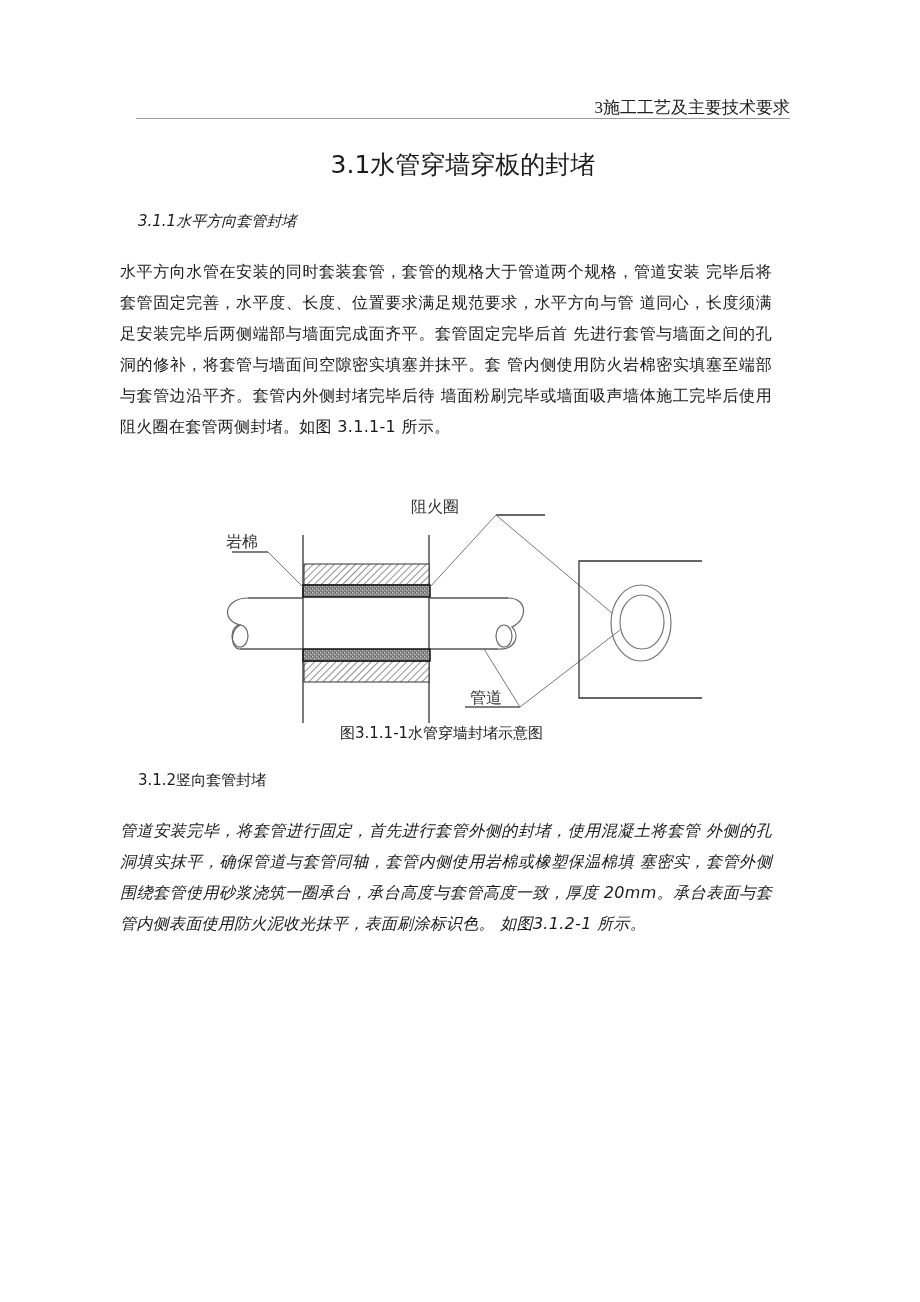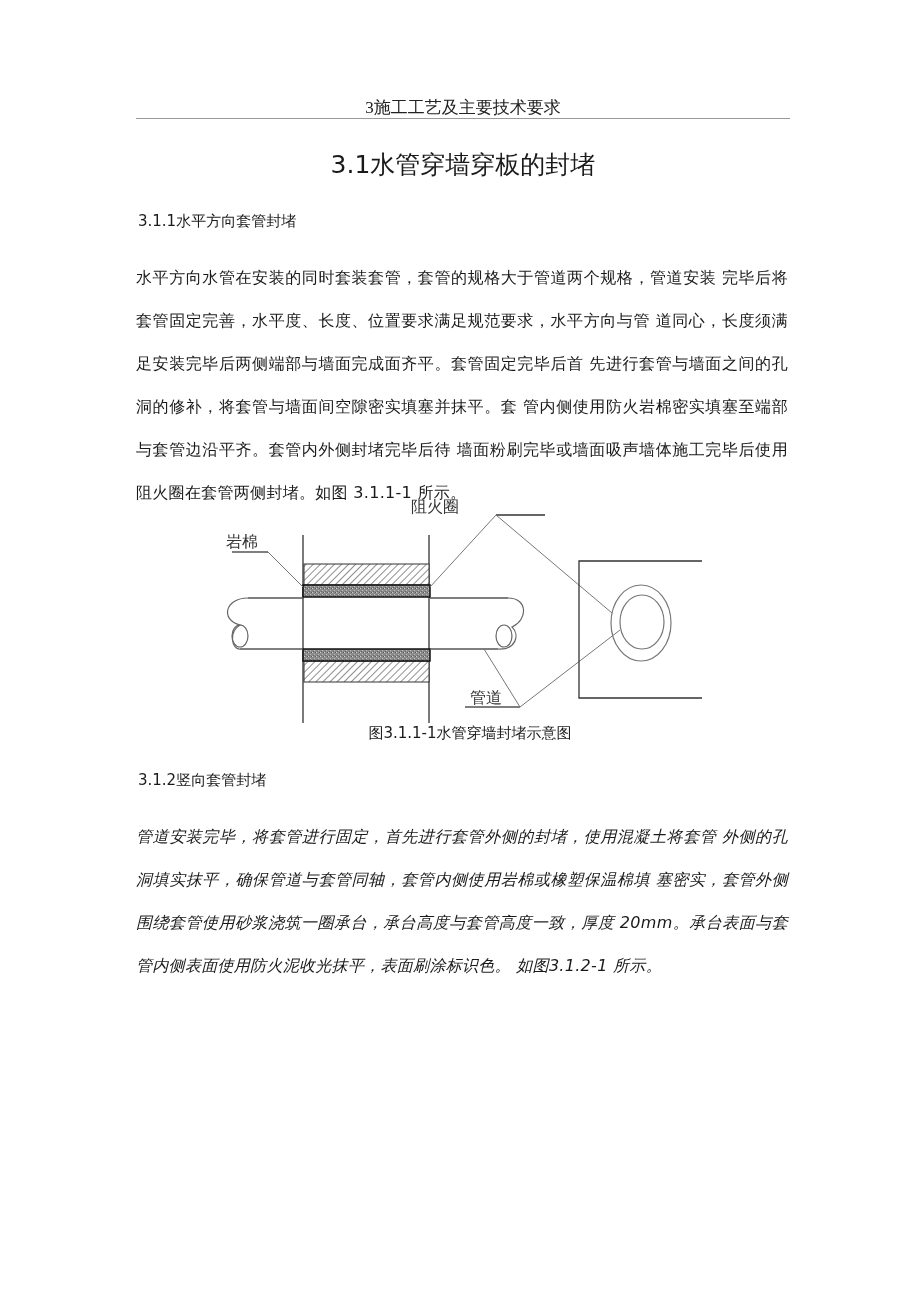--- a/index.html
+++ b/index.html
@@ -1,40 +1,40 @@
 <!DOCTYPE html>
 <html><head>
   <meta charset="utf-8">
   <style>
     html, body { margin: 0; padding: 0; background: #ffffff; }
     body { width: 920px; height: 1302px; position: relative; overflow: hidden;
            font-family: "DejaVu Sans", "Liberation Sans", sans-serif; color: #1a1a1a; }
-    .page-header { position: absolute; left: 136px; top: 96px; width: 654px; text-align: center;
+    .page-header { position: absolute; left: 136px; top: 96px; width: 654px; text-align: right;
                    font-family: "Liberation Serif", "DejaVu Serif", serif; font-size: 17px; color: #222; }
     .header-rule { position: absolute; left: 136px; top: 118px; width: 654px; height: 0;
                    border-top: 1px solid #9a9a9a; }
     .section-title { position: absolute; left: 136px; top: 148px; width: 654px; text-align: center;
                      font-size: 25px; color: #1a1a1a; }
     .subsection-title { position: absolute; left: 138px; font-size: 15px; color: #1a1a1a; }
-    .paragraph { position: absolute; left: 136px; width: 652px; font-size: 16px; line-height: 43px;
+    .paragraph { position: absolute; left: 120px; width: 652px; font-size: 16px; line-height: 31px;
                  color: #1a1a1a; text-align: justify; letter-spacing: 0.3px; margin: 0; }
     .figure { position: absolute; left: 200px; top: 488px; width: 520px; height: 235px; }
     .figure svg { display: block; }
-    .fig-caption { position: absolute; left: 340px; top: 724px; width: 260px; text-align: center;
+    .fig-caption { position: absolute; left: 340px; top: 724px; width: 260px; text-align: left;
                    font-size: 15px; color: #1a1a1a; }
   </style>
 </head>
 <body>
 
 <div class="page-header">3施工工艺及主要技术要求</div>
 <div class="header-rule"></div>
 
 <div class="section-title">3.1水管穿墙穿板的封堵</div>
 
-<div class="subsection-title" style="top:212px;">3.1.1水平方向套管封堵</div>
+<div class="subsection-title" style="top:212px;font-style:italic;">3.1.1水平方向套管封堵</div>
 
 <p class="paragraph" style="top:256px;">水平方向水管在安装的同时套装套管，套管的规格大于管道两个规格，管道安装 完毕后将套管固定完善，水平度、长度、位置要求满足规范要求，水平方向与管 道同心，长度须满足安装完毕后两侧端部与墙面完成面齐平。套管固定完毕后首 先进行套管与墙面之间的孔洞的修补，将套管与墙面间空隙密实填塞并抹平。套 管内侧使用防火岩棉密实填塞至端部与套管边沿平齐。套管内外侧封堵完毕后待 墙面粉刷完毕或墙面吸声墙体施工完毕后使用阻火圈在套管两侧封堵。如图 3.1.1-1 所示。</p>
 
 <div class="figure">
   <svg width="520" height="235" viewBox="200 488 520 235" xmlns="http://www.w3.org/2000/svg">
     <defs>
       <pattern id="hatch" patternUnits="userSpaceOnUse" width="5" height="5" patternTransform="rotate(45)">
         <rect width="5" height="5" fill="#ffffff"></rect>
         <line x1="0" y1="0" x2="0" y2="5" stroke="#444" stroke-width="1.2"></line>
       </pattern>

